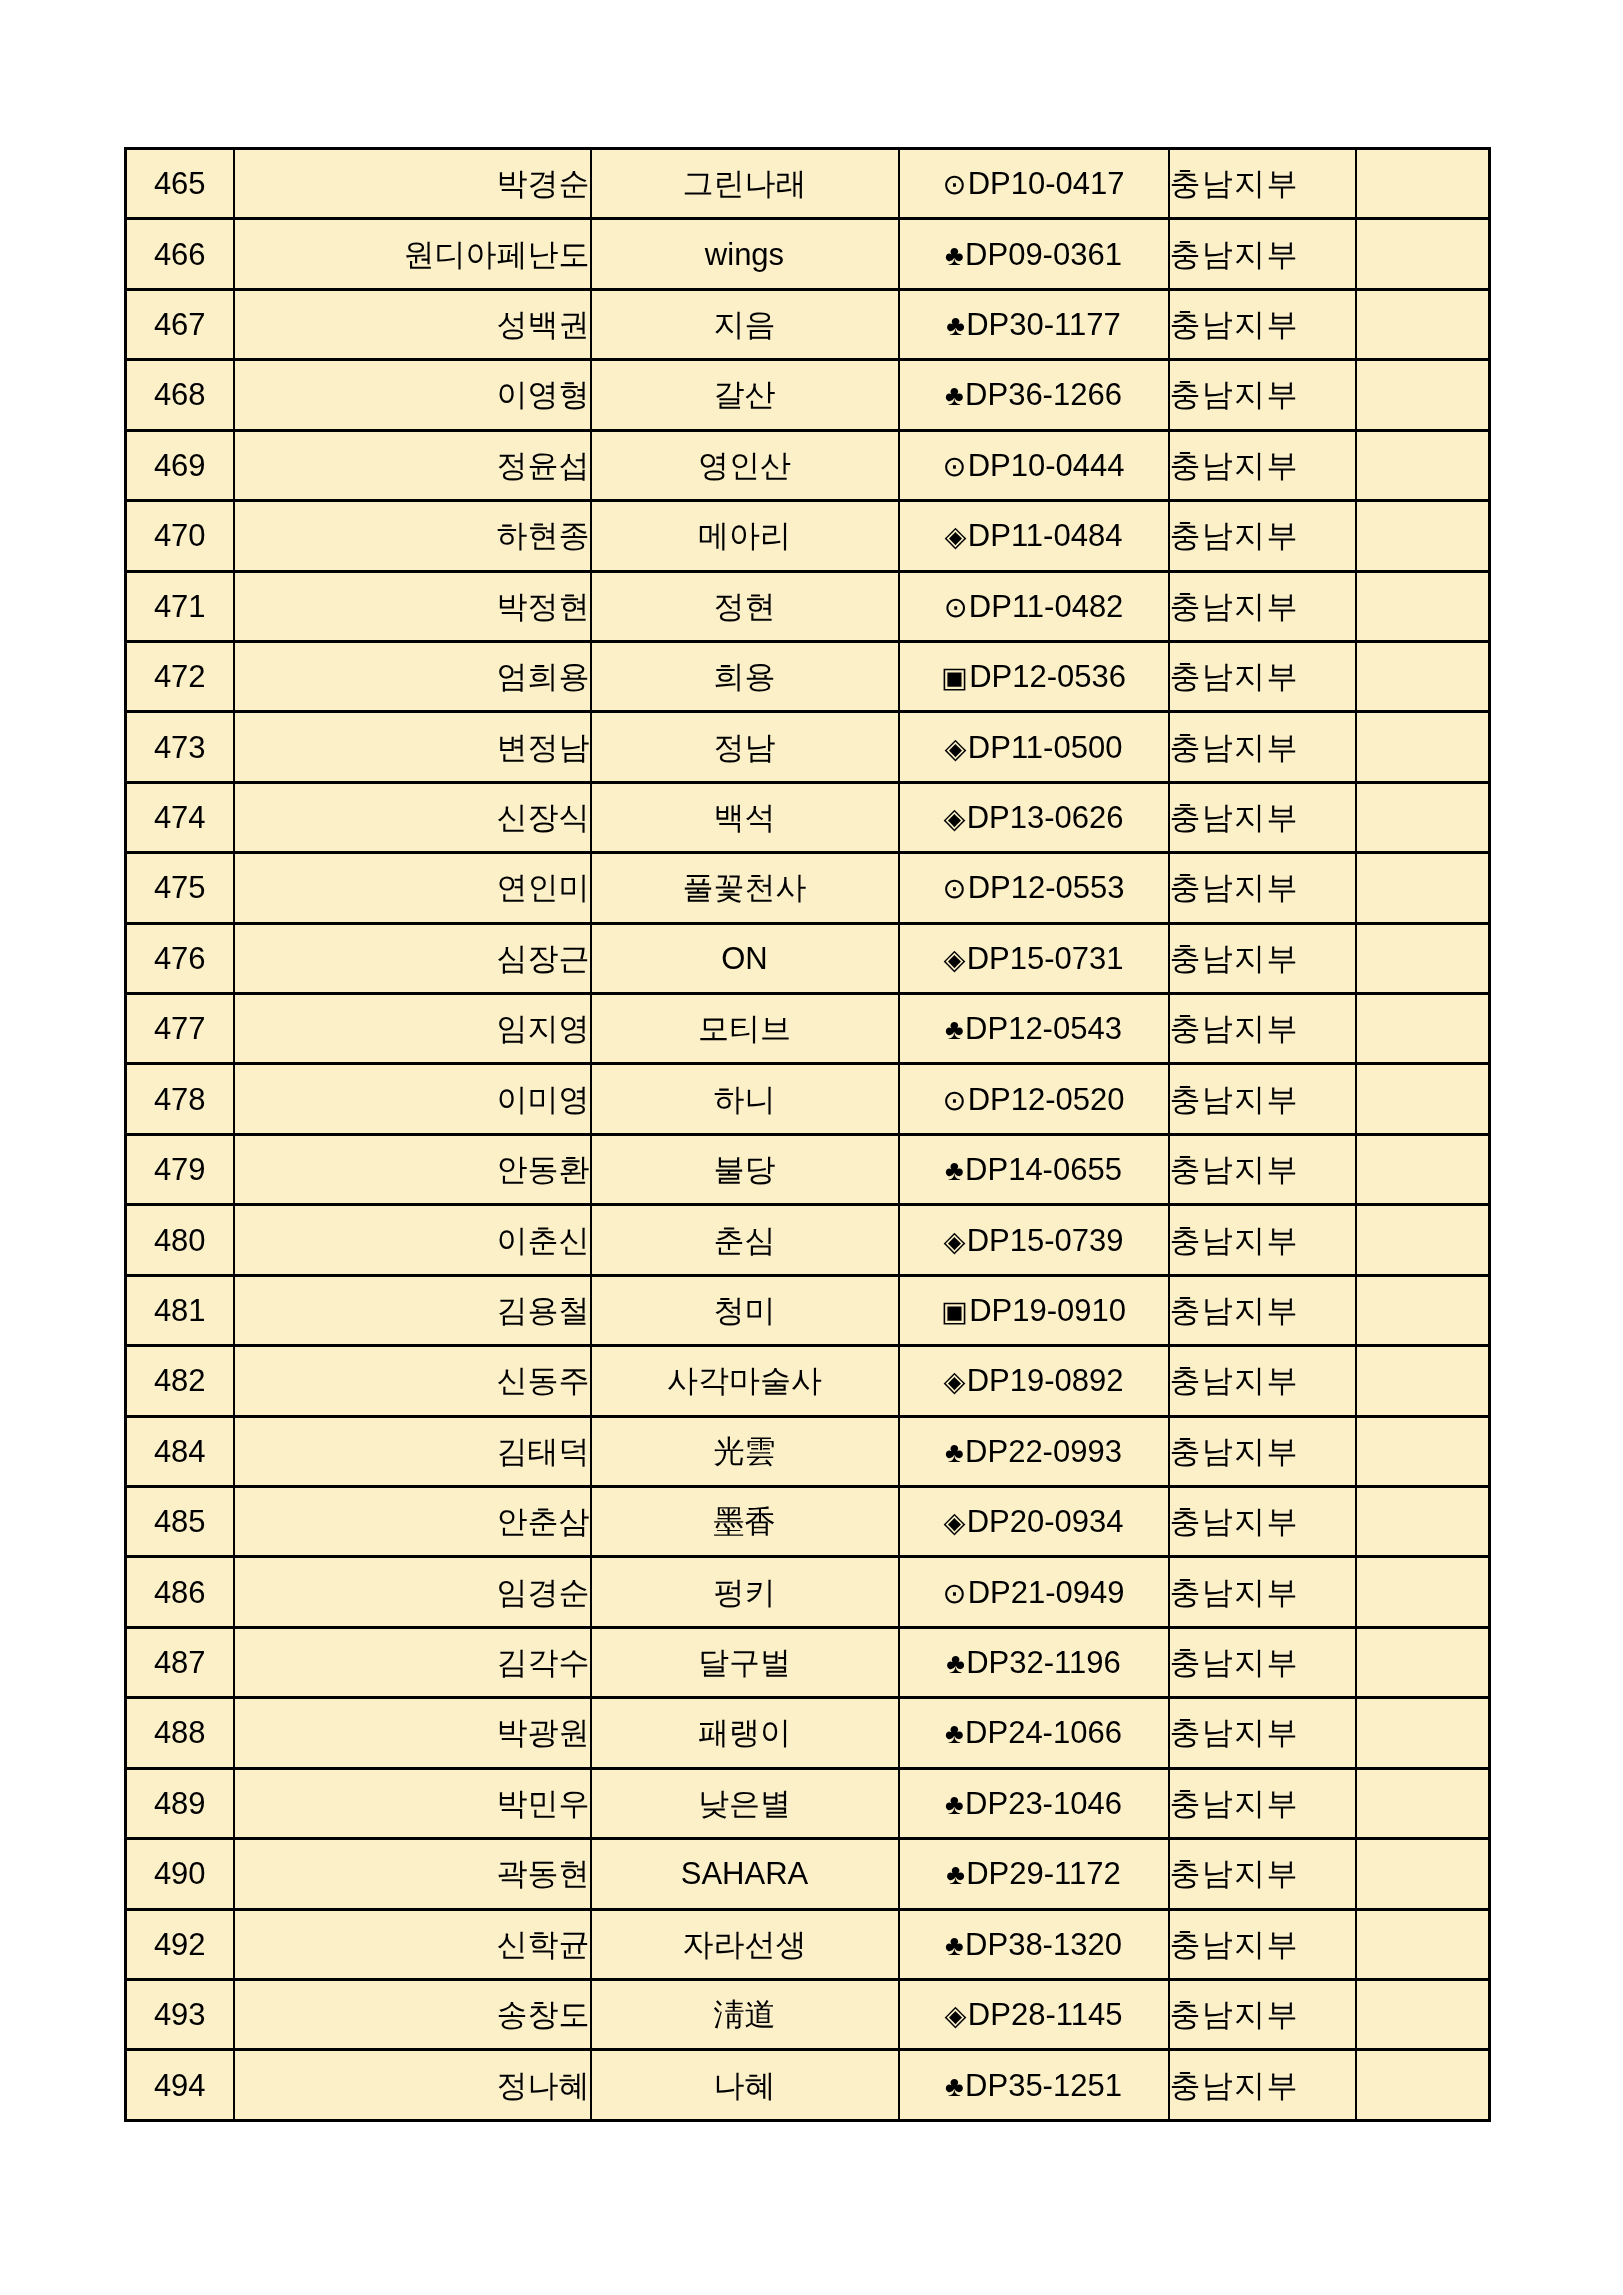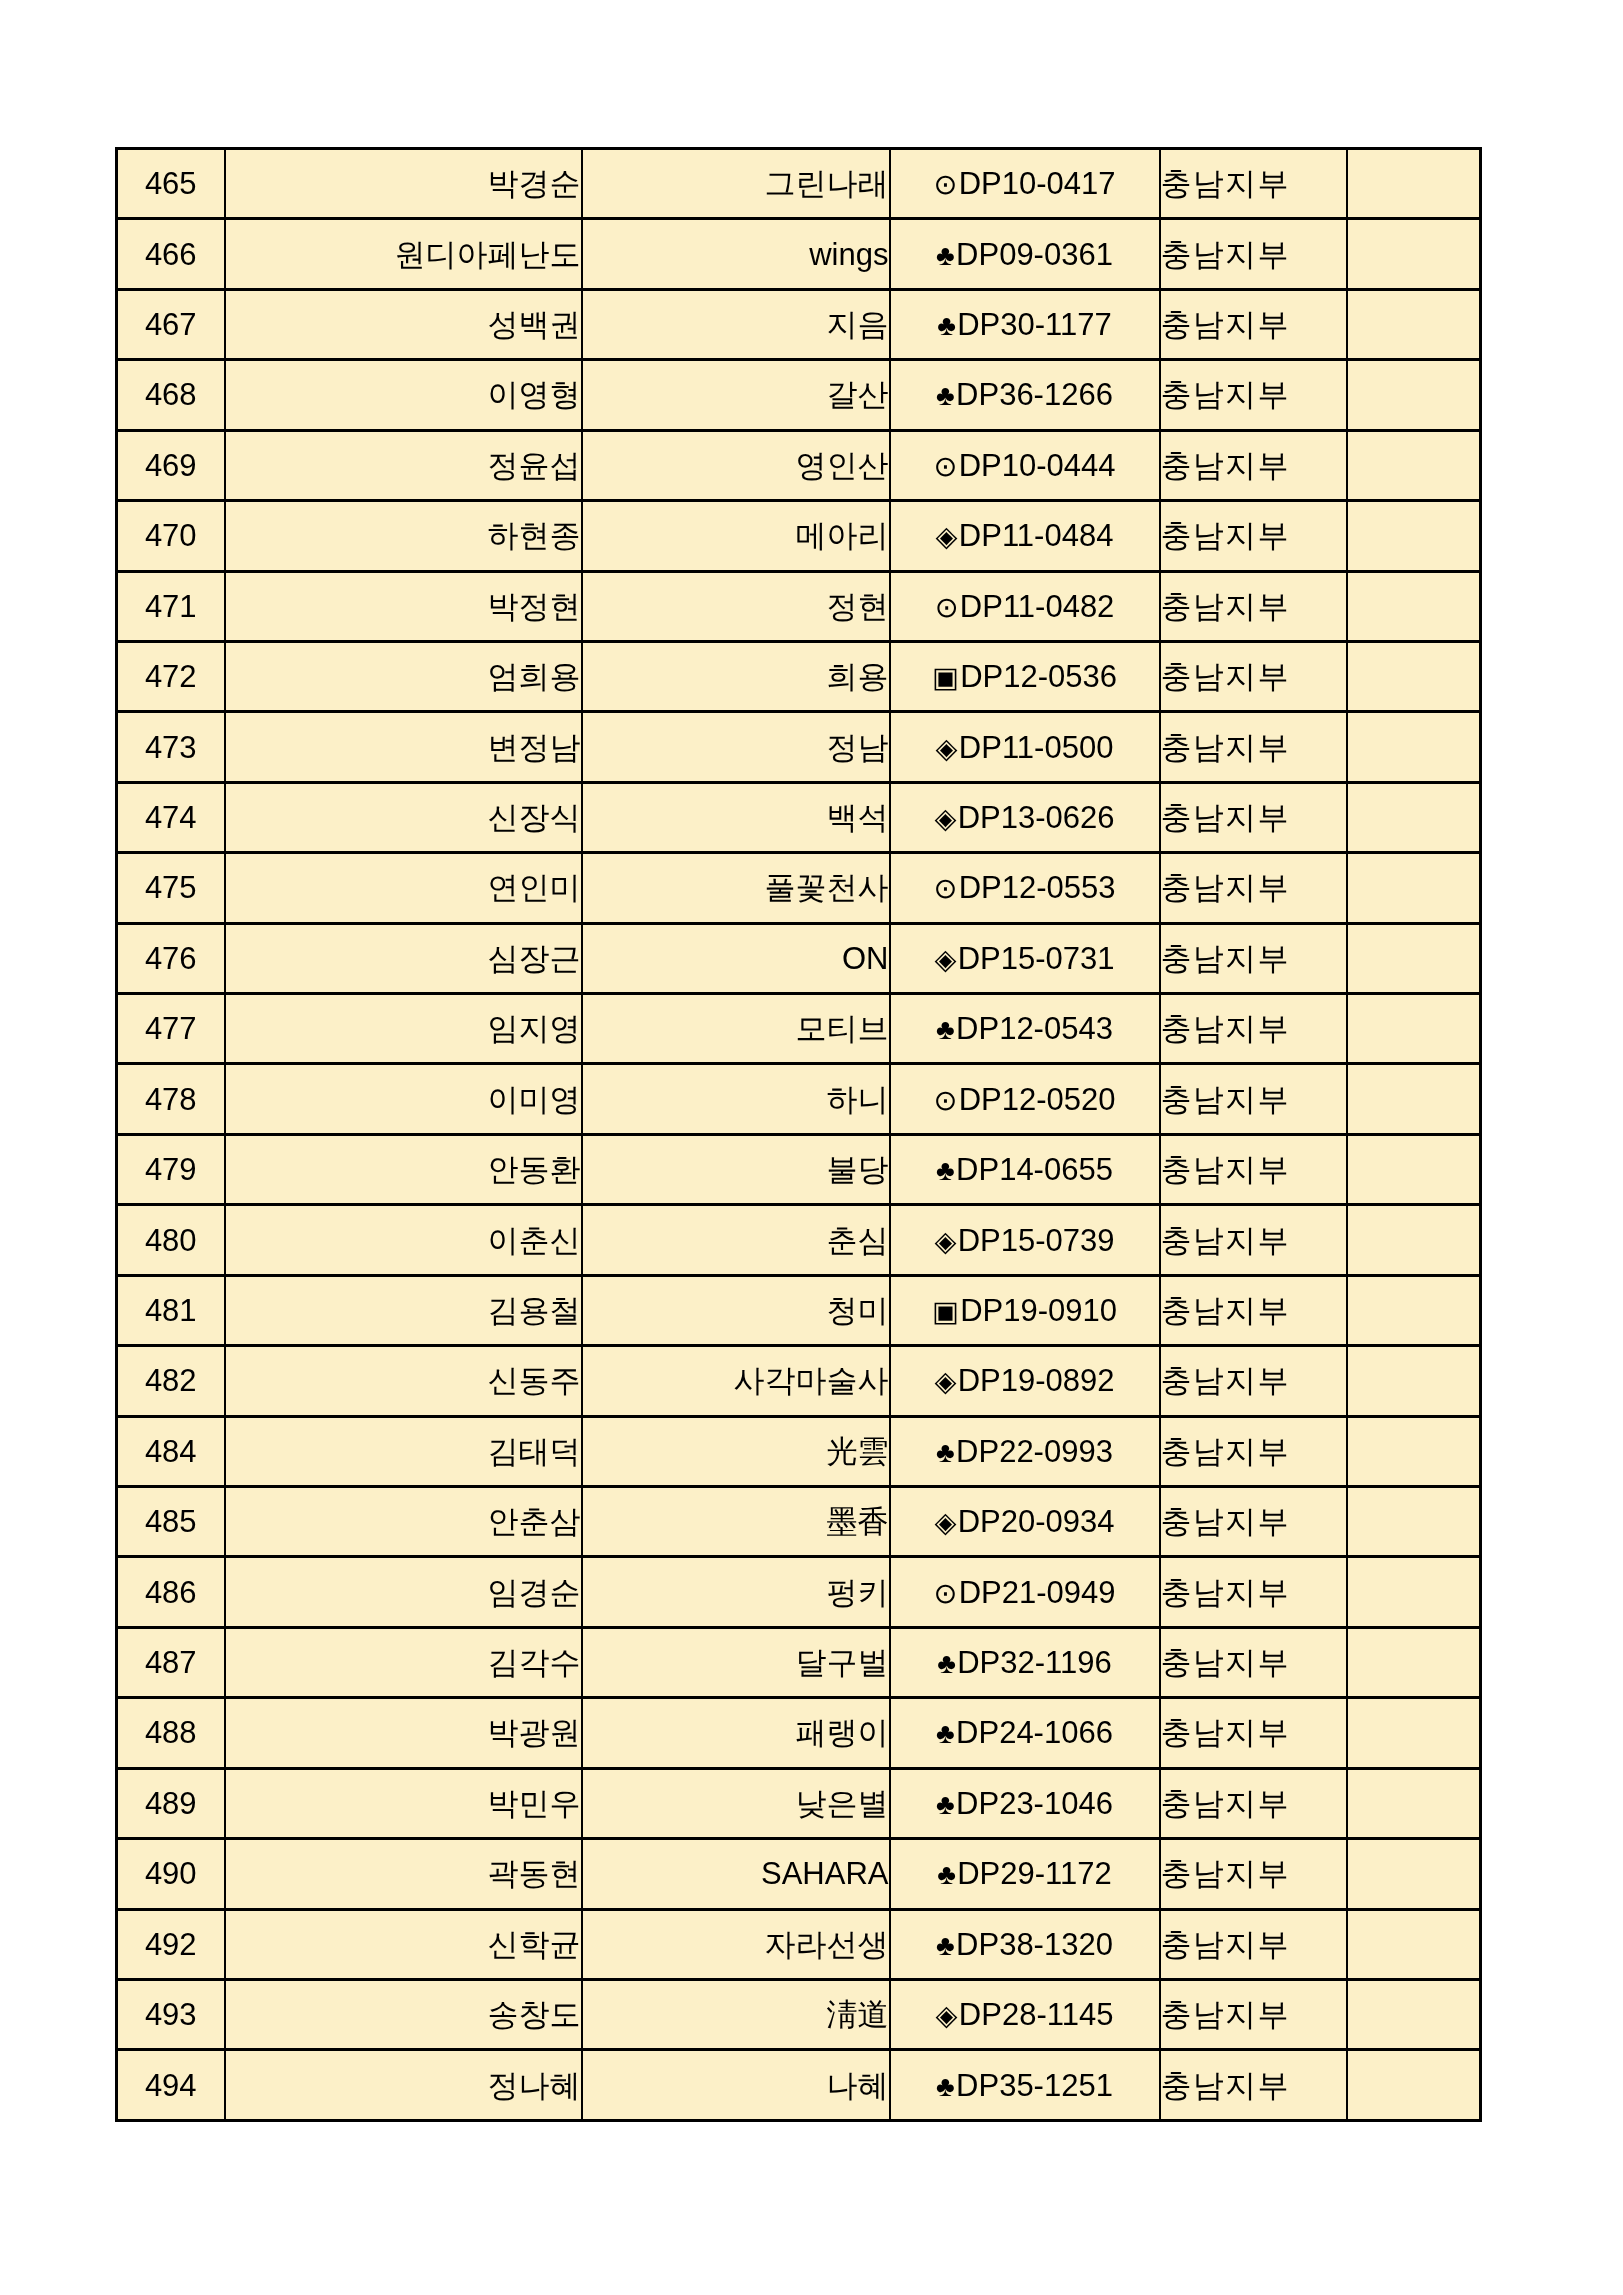--- a/index.html
+++ b/index.html
@@ -15,21 +15,21 @@
   }
   .page {
     position: relative;
     width: 1623px;
     height: 2295px;
     background: var(--page-bg, #ffffff);
     overflow: hidden;
   }
   table.member-table {
     position: absolute;
-    left: 115px;
+    left: 124px;
     top: 147px;
     width: 1363px;
     height: 1975px;
     border-collapse: collapse;
     table-layout: fixed;
     border: 3.9px solid var(--border-color, #000000);
     background: var(--cell-bg, #FCF0C8);
   }
   table.member-table tr {
     height: 66px;
@@ -41,21 +41,21 @@
     padding: 0;
     font-size: 31px;
     line-height: 1;
     color: var(--text-color, #000000);
     vertical-align: middle;
     white-space: nowrap;
     overflow: hidden;
   }
   td.col-num    { text-align: center; }
   td.col-name   { text-align: right; padding-left: 8.5px; }
-  td.col-nick   { text-align: right; padding-left: 8.5px; margin-left: 7px; }
+  td.col-nick   { text-align: center; padding-left: 8.5px; margin-left: 7px; }
   td.col-code   { text-align: center; }
   td.col-region { text-align: left; letter-spacing: 1.3px; }
   td.col-empty  { }
   .sym {
     font-size: 0.92em;
     margin-right: 1.3px;
   }
 </style>
 </head>
 <body>

